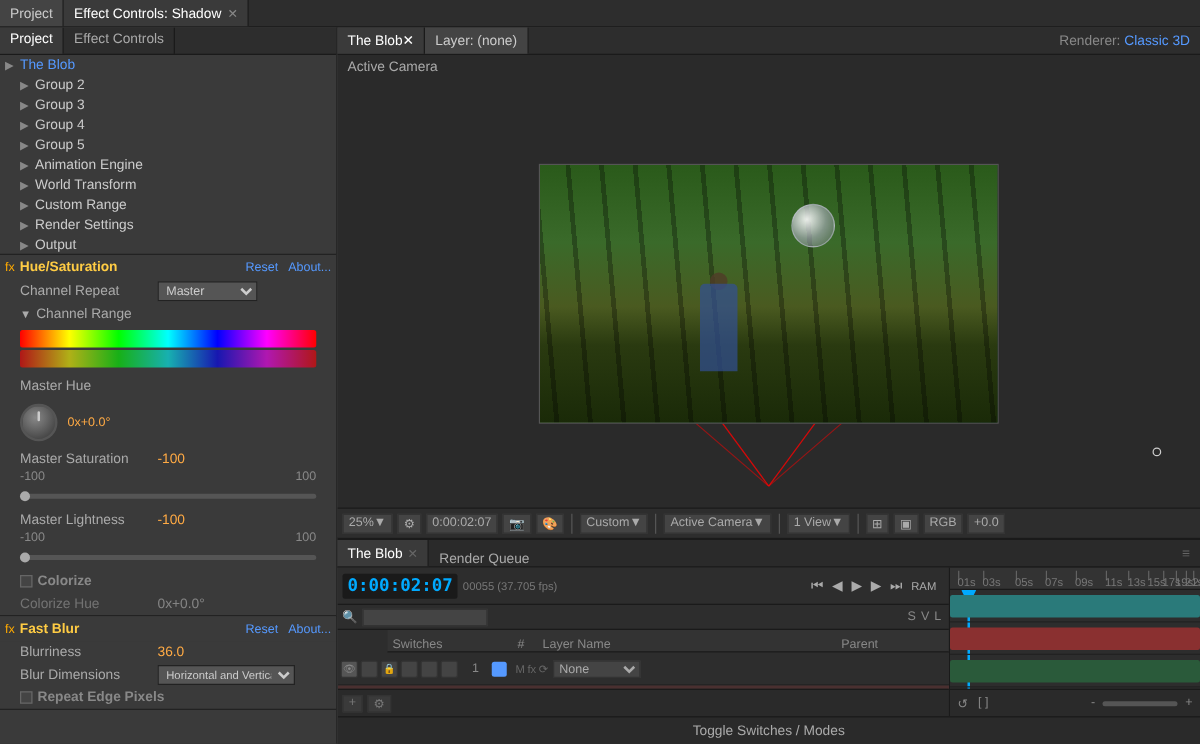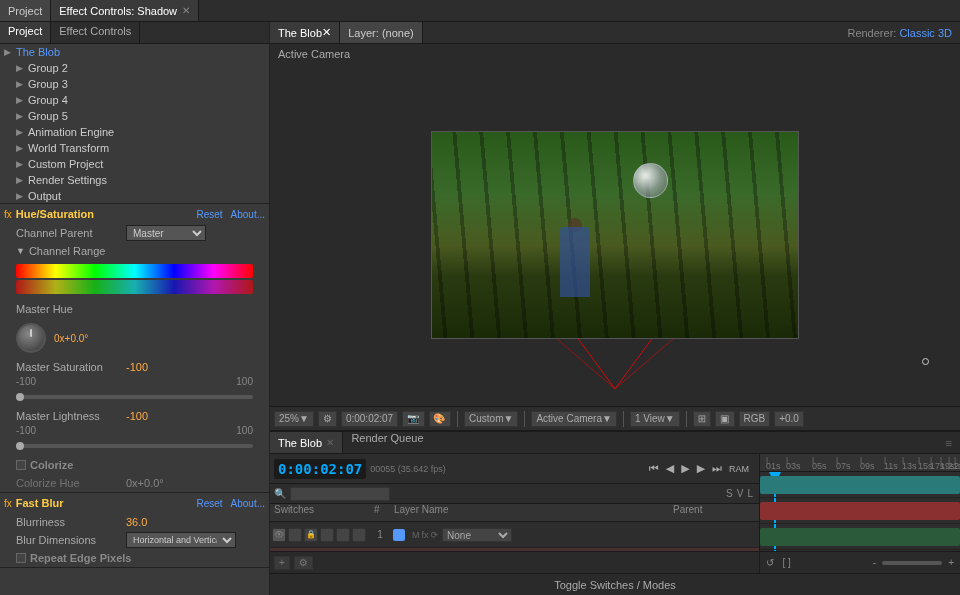--- a/index.html
+++ b/index.html
@@ -454,21 +454,21 @@
       font-size: 10px;
     }
     .timeline-tab.active {
       background: #3a3a3a;
       color: #fff;
     }
     .render-queue-tab {
       padding: 0 8px;
       height: 100%;
       display: flex;
-      align-items: flex-start;
+      align-items: flex-end;
       font-size: 11px;
       color: #aaa;
       cursor: pointer;
     }
 
     .timeline-body {
       display: flex;
       flex: 1;
       overflow: hidden;
     }
@@ -521,21 +521,22 @@
       height: 14px;
       width: 100px;
       padding: 0 4px;
     }
 
     .tl-columns-header {
       display: flex;
       height: 18px;
       background: #333;
       border-bottom: 1px solid #1a1a1a;
-      align-items: flex-start;
+      align-items: flex-end;
+      margin-left: 40px;
     }
     .tl-col {
       font-size: 10px;
       color: #888;
       padding: 0 4px;
     }
 
     .layer-list {
       flex: 1;
       overflow-y: auto;
@@ -801,21 +802,21 @@
       <div class="tree-item" style="padding-left:16px;">
         <span class="arrow">▶</span>
         <span class="item-label">Animation Engine</span>
       </div>
       <div class="tree-item" style="padding-left:16px;">
         <span class="arrow">▶</span>
         <span class="item-label">World Transform</span>
       </div>
       <div class="tree-item" style="padding-left:16px;">
         <span class="arrow">▶</span>
-        <span class="item-label">Custom Project</span>
+        <span class="item-label">Custom Range</span>
       </div>
       <div class="tree-item" style="padding-left:16px;">
         <span class="arrow">▶</span>
         <span class="item-label">Render Settings</span>
       </div>
       <div class="tree-item" style="padding-left:16px;">
         <span class="arrow">▶</span>
         <span class="item-label">Output</span>
       </div>
     </div>
@@ -824,21 +825,21 @@
 
       <div class="effect-section">
         <div class="effect-header">
           <span class="fx-icon">fx</span>
           <span class="effect-name">Hue/Saturation</span>
           <span class="reset-btn">Reset</span>
           <span class="about-btn">About...</span>
         </div>
 
         <div class="effect-property">
-          <span class="prop-label">Channel Parent</span>
+          <span class="prop-label">Channel Repeat</span>
           <select class="mini-select">
             <option>Master</option>
             <option>Reds</option>
             <option>Yellows</option>
             <option>Greens</option>
           </select>
         </div>
 
         <div class="effect-property">
           <span class="arrow" style="color:#aaa;font-size:9px;margin-right:4px;">▼</span>
@@ -1017,21 +1018,21 @@
         <div style="flex:1;"></div>
         <div style="padding:0 8px;color:#666;cursor:pointer;">≡</div>
       </div>
 
       <div class="timeline-body">
 
         <div class="tl-left">
 
           <div class="tl-time-controls">
             <div class="timecode">0:00:02:07</div>
-            <div class="frame-info">00055 (35.642 fps)</div>
+            <div class="frame-info">00055 (37.705 fps)</div>
             <div style="flex:1;"></div>
 
             <div class="tl-transport">
               <span class="transport-btn">⏮</span>
               <span class="transport-btn">◀</span>
               <span class="transport-btn">▶</span>
               <span class="transport-btn">▶</span>
               <span class="transport-btn">⏭</span>
               <span class="transport-btn" style="font-size:9px;">RAM</span>
             </div>

